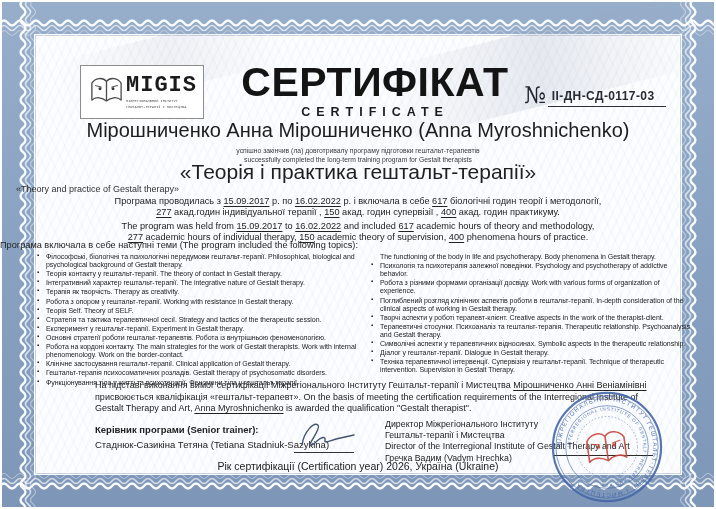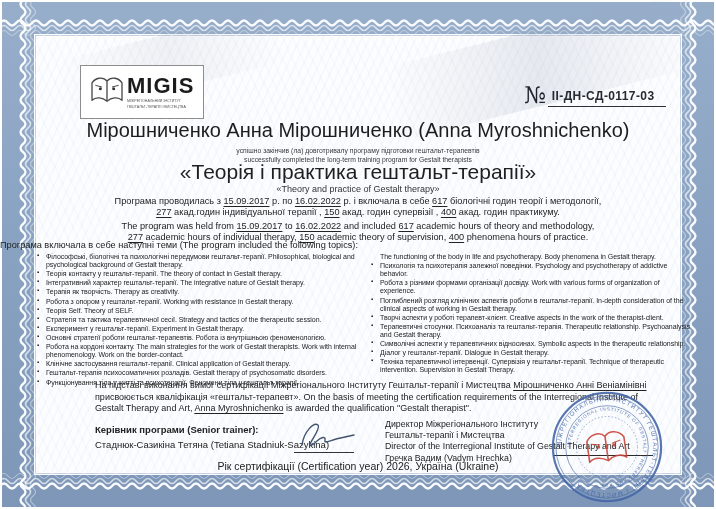--- a/index.html
+++ b/index.html
@@ -18,37 +18,37 @@
   .streak.s2 { left:60px;  top:34px; width:220px; height:55px; opacity:.6; }
   .wave { position:absolute; pointer-events:none; }
   .wave path { fill:none; stroke:#ffffff; stroke-linecap:round; }
   .wave-top    { left:0; top:19px; }
   .wave-bottom { left:0; bottom:19px; }
   .wave-left   { left:19px; top:0; }
   .wave-right  { right:19px; top:0; }
 
   
   .logo-box { position:absolute; left:80px; top:65px; width:124px; height:54px; background:#fff;
-    border:1px solid #8d8d8d; display:flex; align-items:center; padding:4px 6px; gap:0; z-index:2; }
+    border:1px solid #8d8d8d; display:flex; align-items:center; padding:4px 6px; gap:0; z-index:2;font-family:Liberation Mono, monospace; }
   .logo-text { display:flex; flex-direction:column; }
   .logo-brand { font-size:22px; font-weight:bold; letter-spacing:1px; color:#1b1b1b; line-height:1; }
   .logo-sub { font-size:3.6px; color:#555; line-height:1.25; margin-top:2px; }
   .title-wrap { position:absolute; left:212px; top:62px; width:326px; text-align:center; z-index:2; }
   .cert-title { font-size:41px; font-weight:bold; letter-spacing:.5px; color:#141414; line-height:1; }
   .cert-sub { font-size:12.5px; font-weight:bold; letter-spacing:6px; color:#1c1c1c; margin-top:2px; }
   .cert-no { position:absolute; left:524px; top:84px; display:flex; align-items:flex-end; z-index:2; }
   .no-sign { font-family:"DejaVu Serif",serif; font-size:23px; line-height:1; color:#20242c; }
   .no-value { font-size:12px; font-weight:bold; letter-spacing:.4px; color:#252a33;
     border-bottom:1.5px solid #2c313b; padding:0 12px 3px 4px; margin-left:2px; }
 
   
   .name { position:absolute; left:0; top:119px; width:100%; text-align:center; font-size:20px; color:#1d1d1d; }
   .completion { position:absolute; left:0; top:146px; width:100%; text-align:center; font-size:6.8px; color:#3a3a3a; line-height:1.35; }
   .course-title { position:absolute; left:0; top:160px; width:100%; text-align:center; font-size:21px; color:#1f1f1f; }
-  .course-sub { position:absolute; left:0; top:184px; width:100%; text-align:center; font-size:9px; color:#333; }
+  .course-sub { position:absolute; left:0; top:184px; width:100%; font-size:9px; color:#333;padding-left:16px; }
 
   
   .program { position:absolute; left:0; top:196px; width:100%; text-align:center; font-size:9.2px; color:#222; line-height:1.2; }
   .program .gap { height:3px; }
   .topics-heading { position:absolute; left:0; top:240px; width:100%; font-size:9.2px; color:#222; }
   u { text-underline-offset:2px; }
 
   
   .topics { position:absolute; left:36px; top:253px; right:22px; display:flex; gap:8px; }
   .topics ul { list-style:none; font-size:7px; line-height:1.16; color:#222; letter-spacing:-.05px; }
@@ -113,20 +113,24 @@
       <circle cx="-8" cy="-4" r="1.8" fill="#333"></circle>
       <circle cx="8" cy="-4" r="1.8" fill="#333"></circle>
     </svg>
     <div class="logo-text">
       <span class="logo-brand">MIGIS</span>
       <span class="logo-sub">МІЖРЕГІОНАЛЬНИЙ ІНСТИТУТ</span>
       <span class="logo-sub">ГЕШТАЛЬТ-ТЕРАПІЇ І МИСТЕЦТВА</span>
     </div>
   </div>
 
+  <div class="title-wrap">
+    <div class="cert-title">СЕРТИФІКАТ</div>
+    <div class="cert-sub">CERTIFICATE</div>
+  </div>
 
   <div class="cert-no">
     <span class="no-sign">№</span>
     <span class="no-value">ІІ-ДН-СД-0117-03</span>
   </div>
 
   <div class="name">Мірошниченко Анна Мірошниченко (Anna Myroshnichenko)</div>
   <div class="completion">
     <div>успішно закінчив (ла) довготривалу програму підготовки гештальт-терапевтів</div>
     <div>successfully completed the long-term training program for Gestalt therapists</div>

